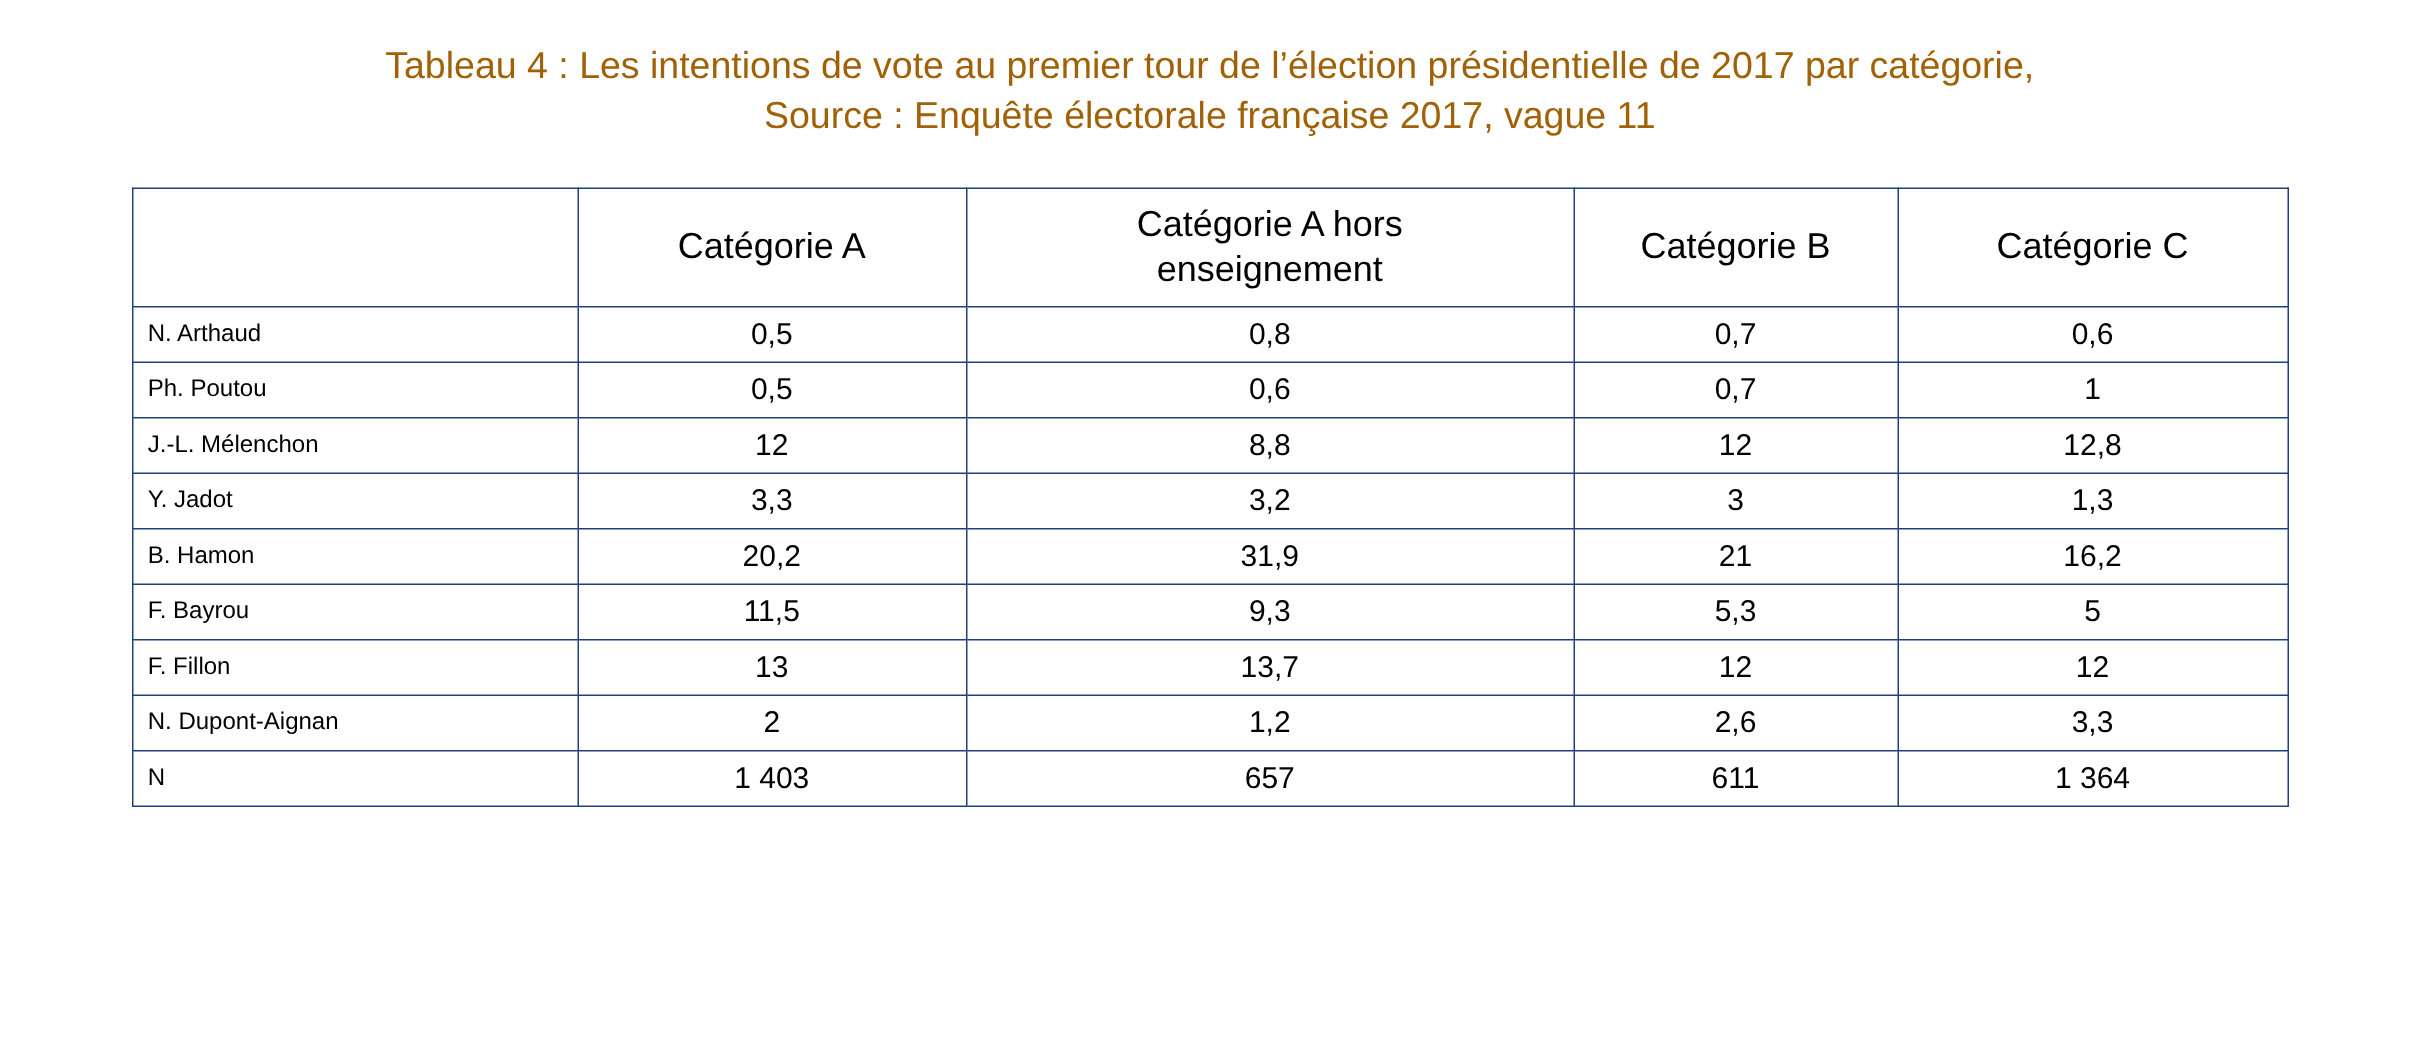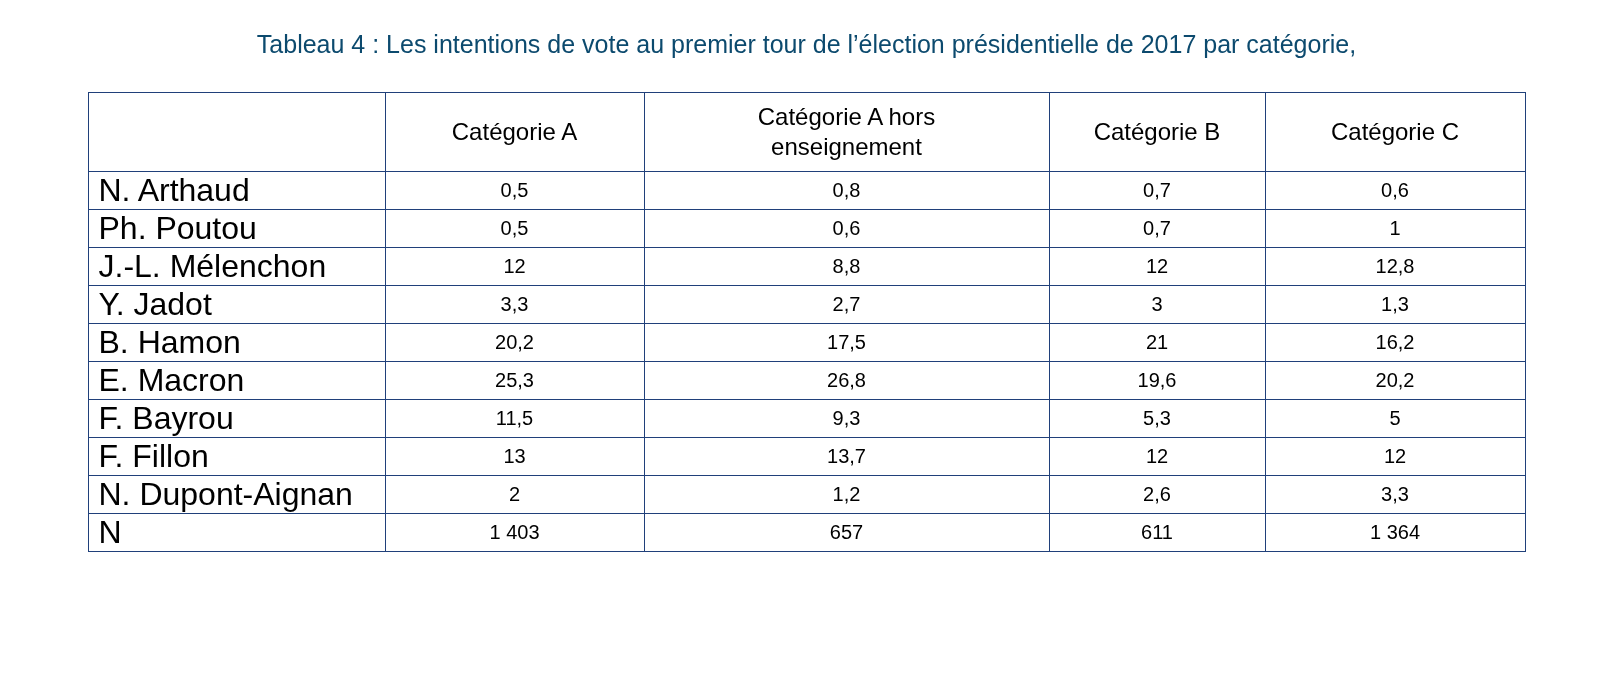--- a/index.html
+++ b/index.html
@@ -17,21 +17,21 @@
   .page {
     width: 1613px;
     height: 693px;
     box-sizing: border-box;
     padding: 28px 70px 0 70px;
   }
   .caption {
     text-align: center;
     font-size: 25px;
     line-height: 1.32;
-    color: #0c4a6e;
+    color: #a16207;
     margin: 0 auto;
     width: 1400px;
   }
   .caption-line {
     display: block;
     white-space: nowrap;
   }
   .table-wrap {
     margin-top: 31px;
   }
@@ -57,40 +57,41 @@
     font-size: 24px;
   }
   thead th.col-label { width: 296px; }
   thead th.col-a { width: 258px; }
   thead th.col-ahe { width: 404px; }
   thead th.col-b { width: 215px; }
   thead th.col-c { width: 259px; }
   table.data tbody td.rowlabel {
     text-align: left;
     padding-left: 10px;
-    font-size: 32px;
+    font-size: 16px;
   }
   table.data tbody td.val {
     text-align: center;
     font-size: 20px;
   }
   table.data tbody tr td {
     height: 36px;
   }
   .hdr-multiline {
     display: block;
   }
 </style>
 </head>
 <body>
 
 <div class="page">
 
   <div class="caption">
     <span class="caption-line">Tableau 4 : Les intentions de vote au premier tour de l’élection présidentielle de 2017 par catégorie,</span>
+    <span class="caption-line">Source : Enquête électorale française 2017, vague 11</span>
   </div>
 
   <div class="table-wrap">
     <table class="data">
       <thead>
         <tr>
           <th class="col-label"></th>
           <th class="col-a">Catégorie A</th>
           <th class="col-ahe">
             <span class="hdr-multiline">Catégorie A hors</span>
@@ -118,37 +119,30 @@
           <tr>
             <td class="rowlabel">J.-L. Mélenchon</td>
             <td class="val">12</td>
             <td class="val">8,8</td>
             <td class="val">12</td>
             <td class="val">12,8</td>
           </tr>
           <tr>
             <td class="rowlabel">Y. Jadot</td>
             <td class="val">3,3</td>
-            <td class="val">2,7</td>
+            <td class="val">3,2</td>
             <td class="val">3</td>
             <td class="val">1,3</td>
           </tr>
           <tr>
             <td class="rowlabel">B. Hamon</td>
             <td class="val">20,2</td>
-            <td class="val">17,5</td>
+            <td class="val">31,9</td>
             <td class="val">21</td>
             <td class="val">16,2</td>
-          </tr>
-          <tr>
-            <td class="rowlabel">E. Macron</td>
-            <td class="val">25,3</td>
-            <td class="val">26,8</td>
-            <td class="val">19,6</td>
-            <td class="val">20,2</td>
           </tr>
           <tr>
             <td class="rowlabel">F. Bayrou</td>
             <td class="val">11,5</td>
             <td class="val">9,3</td>
             <td class="val">5,3</td>
             <td class="val">5</td>
           </tr>
           <tr>
             <td class="rowlabel">F. Fillon</td>

